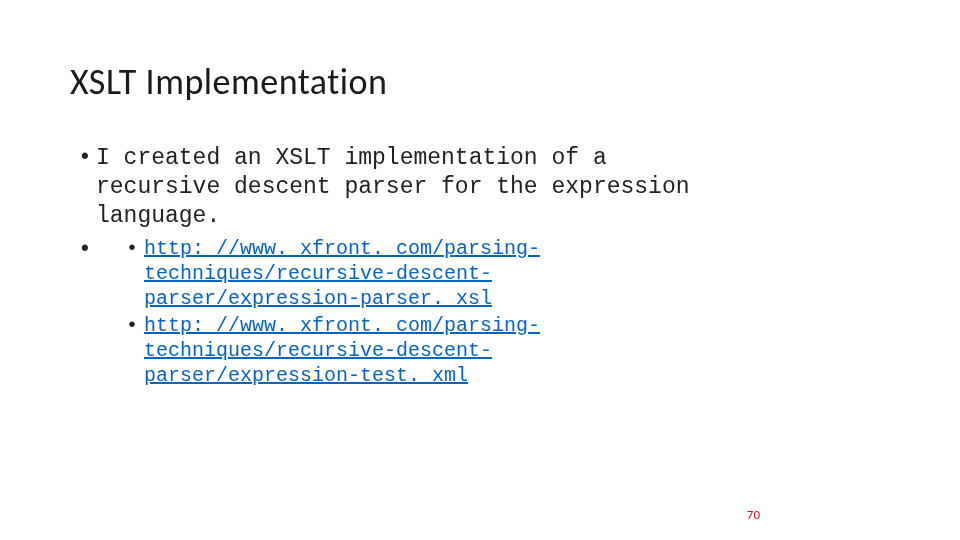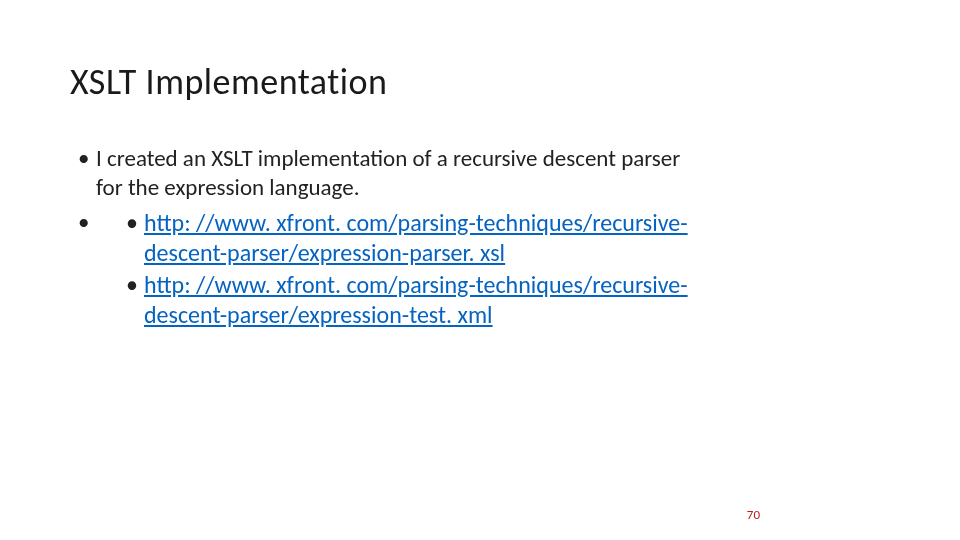--- a/index.html
+++ b/index.html
@@ -32,33 +32,34 @@
     padding: 0;
     margin: 0 0 0 8px;
     font-size: 23px;
     line-height: 1.25;
     color: #222;
   }
   ul.level1 > li {
     position: relative;
     padding-left: 18px;
     margin-bottom: 4px;
+    font-family: Liberation Mono, monospace;
   }
   ul.level1 > li::before {
     content: "•";
     position: absolute;
     left: 0;
     top: 0;
     color: #222;
   }
   ul.level2 {
     list-style: none;
     padding: 0;
     margin: 6px 0 0 30px;
-    font-size: 24px;
+    font-size: 20px;
     line-height: 1.25;
   }
   ul.level2 > li {
     position: relative;
     padding-left: 18px;
     margin-bottom: 2px;
   }
   ul.level2 > li::before {
     content: "•";
     position: absolute;

